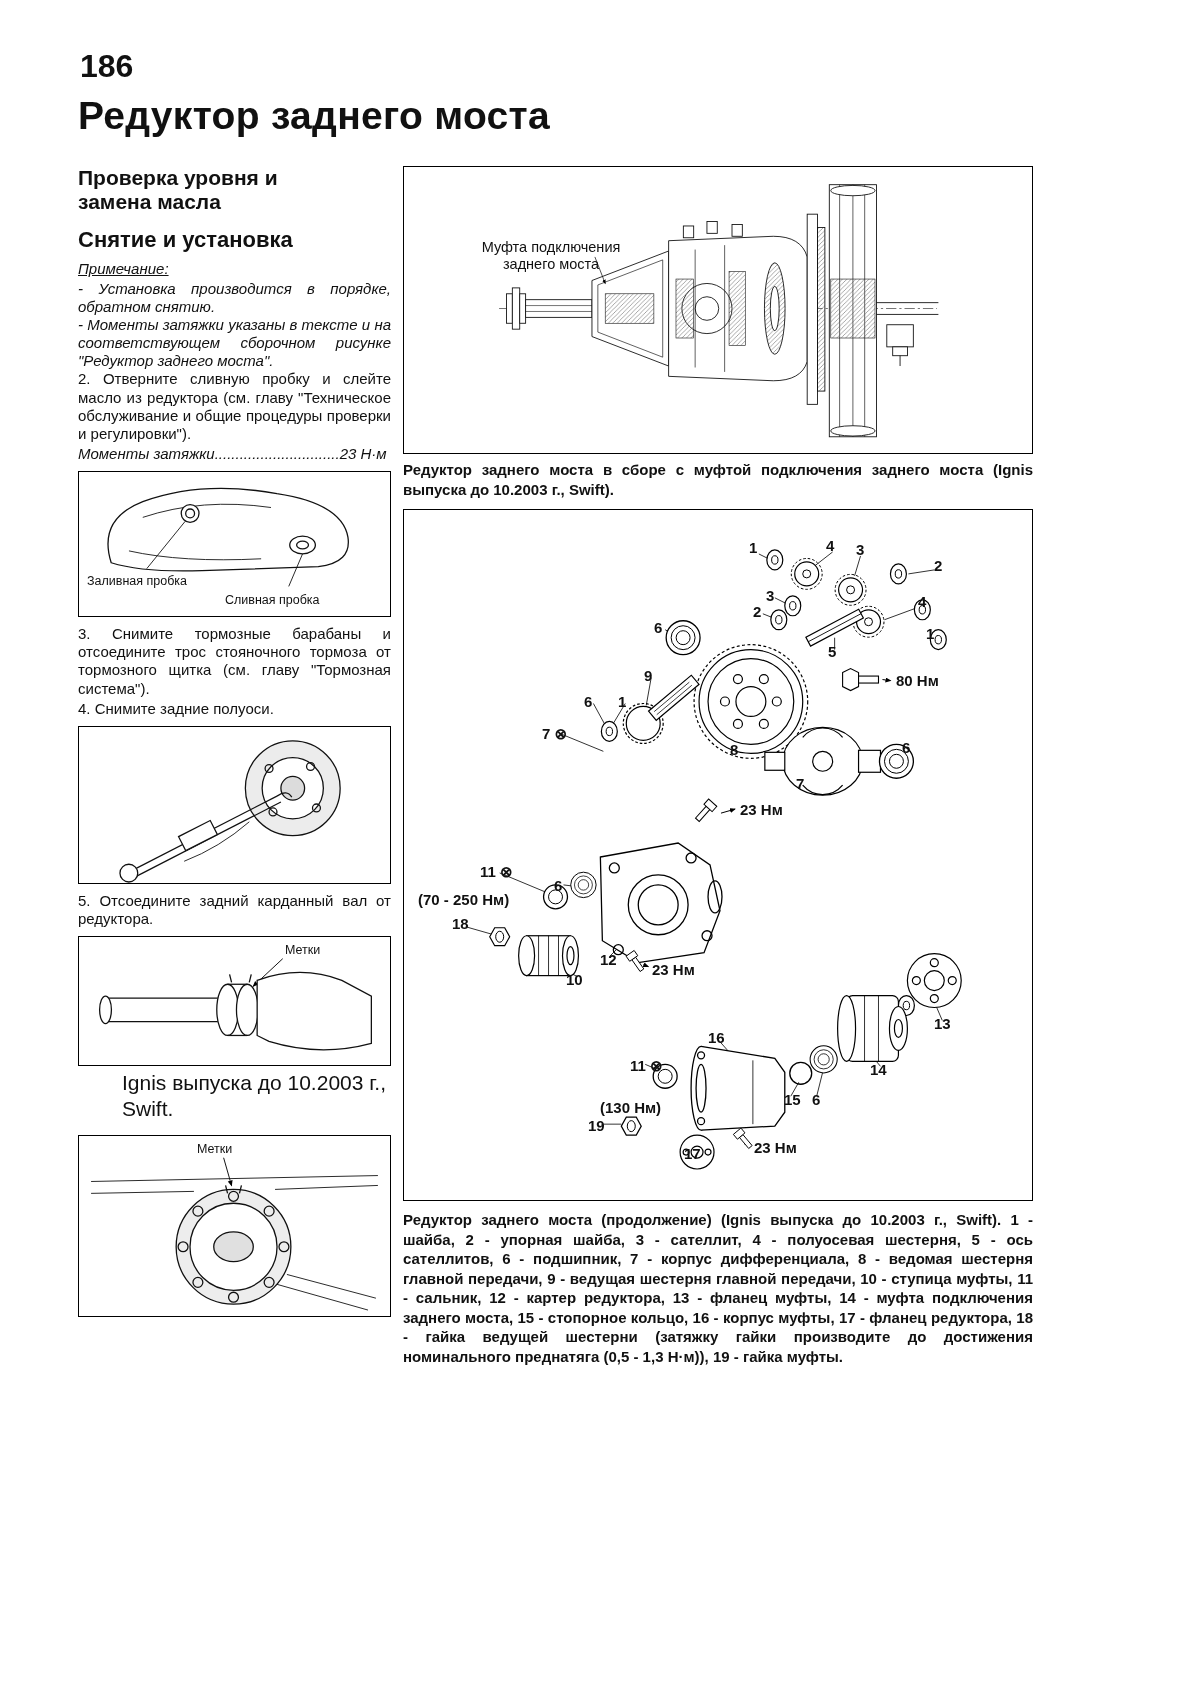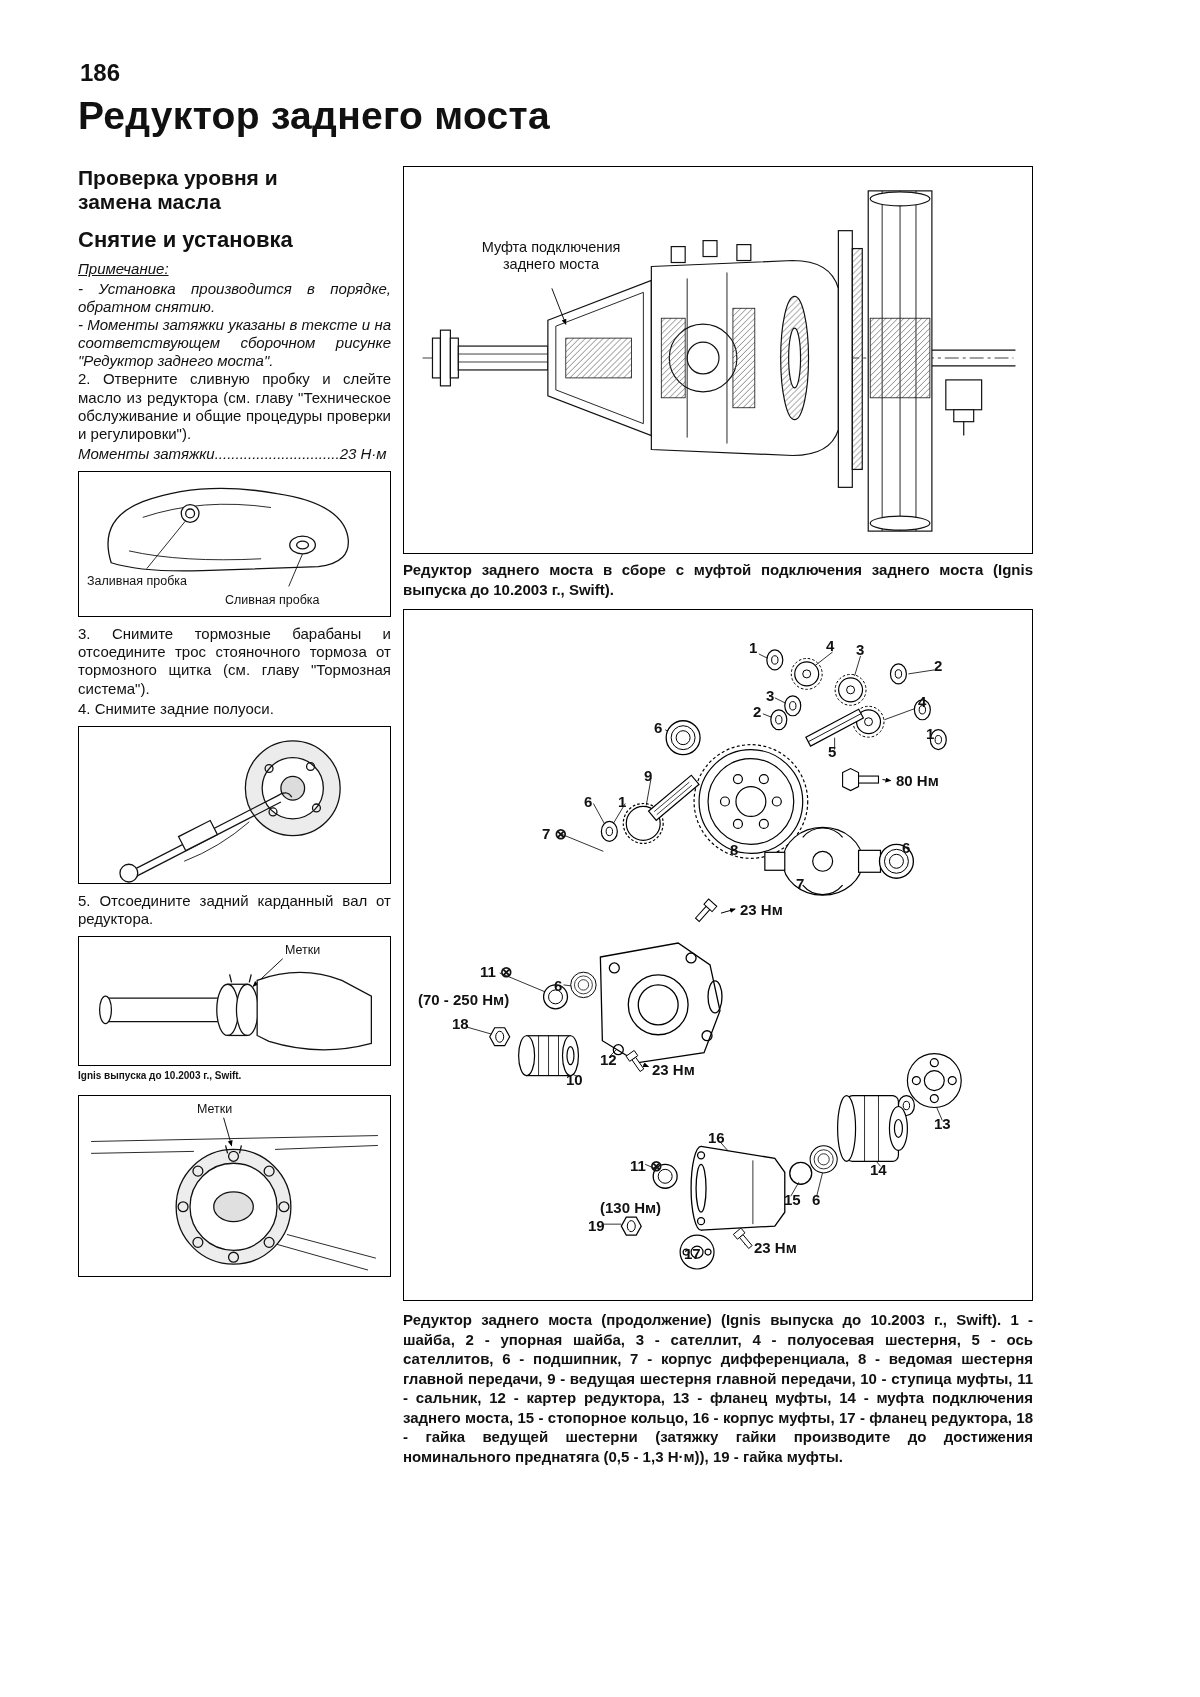--- a/index.html
+++ b/index.html
@@ -1,47 +1,47 @@
 <!DOCTYPE html>
 <html lang="ru"><head>
 <meta charset="utf-8">
 <style>
   * { margin:0; padding:0; box-sizing:border-box; }
   html,body { background:#fff; }
   body { width:1200px; height:1697px; color:#111; font-family:"Liberation Sans", sans-serif; position:relative; }
   .page { position:relative; width:1200px; height:1697px; background:#fff; overflow:hidden; }
 
-  .page-number { position:absolute; left:80px; top:48px; font-size:24px; font-weight:bold;margin-top:11px; }
+  .page-number { position:absolute; left:80px; top:48px; font-size:32px; font-weight:bold; }
   .page-title  { position:absolute; left:78px; top:94px; font-size:39px; font-weight:bold; letter-spacing:.3px; }
 
   .col-left  { position:absolute; left:78px;  top:166px; width:313px; }
   .col-right { position:absolute; left:403px; top:166px; width:630px; }
 
   h2.sec { font-size:21px; font-weight:bold; line-height:1.15; margin:0 0 7px 0; }
   h2.sec1 { max-width:215px; }
   h2.sec2 { font-size:22px; margin-top:13px; }
 
   .body-text { font-size:15px; line-height:1.21; text-align:justify; }
   .it { font-style:italic; }
   .note-label { font-style:italic; text-decoration:underline; font-size:15px; }
   .mt2 { margin-top:2px; } .mt8 { margin-top:8px; }
 
   .figure { border:1.6px solid #000; position:relative; background:#fff; width:100%; overflow:hidden; }
   .figure svg { display:block; position:absolute; inset:0; }
   .fig-oil    { height:146px; margin-top:8px; }
   .fig-axle   { height:158px; margin-top:8px; }
   .fig-marks1 { height:130px; margin-top:8px; }
   .fig-marks2 { height:182px; margin-top:12px; }
-  .fig-assembly { height:388px; }
+  .fig-assembly { height:288px; }
   .fig-exploded { height:692px; margin-top:10px; }
 
   .inner-label { position:absolute; font-size:12.5px; line-height:1.15; background:transparent; }
   .assembly-label { width:178px; text-align:center; font-size:14.5px; }
 
-  .fig-caption { font-weight:bold; font-size:10px; line-height:1.25; margin-top:4px; }
+  .fig-caption { font-weight:normal; font-size:21px; line-height:1.25; margin-top:4px;margin-left:44px; }
   .caption-right { font-weight:bold; font-size:15px; line-height:1.3; text-align:justify; margin-top:6px; }
   .caption-right-long { margin-top:9px; }
 
   .callout-layer { position:absolute; inset:0; }
   .callout { position:absolute; font-weight:bold; font-size:15px; white-space:nowrap; line-height:1; }
 </style>
 </head>
 <body>
 
 <div class="page">

